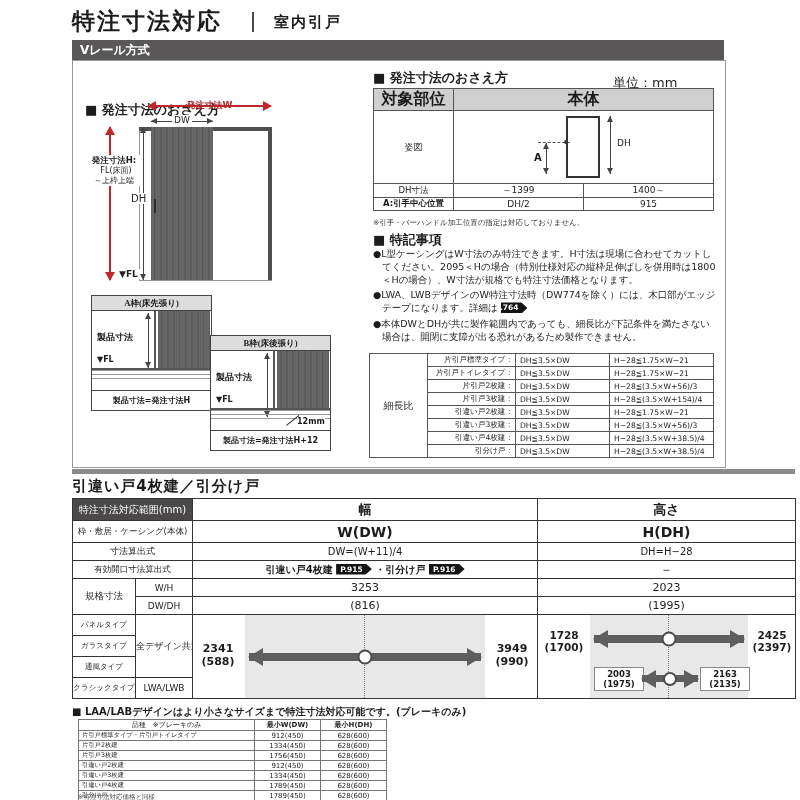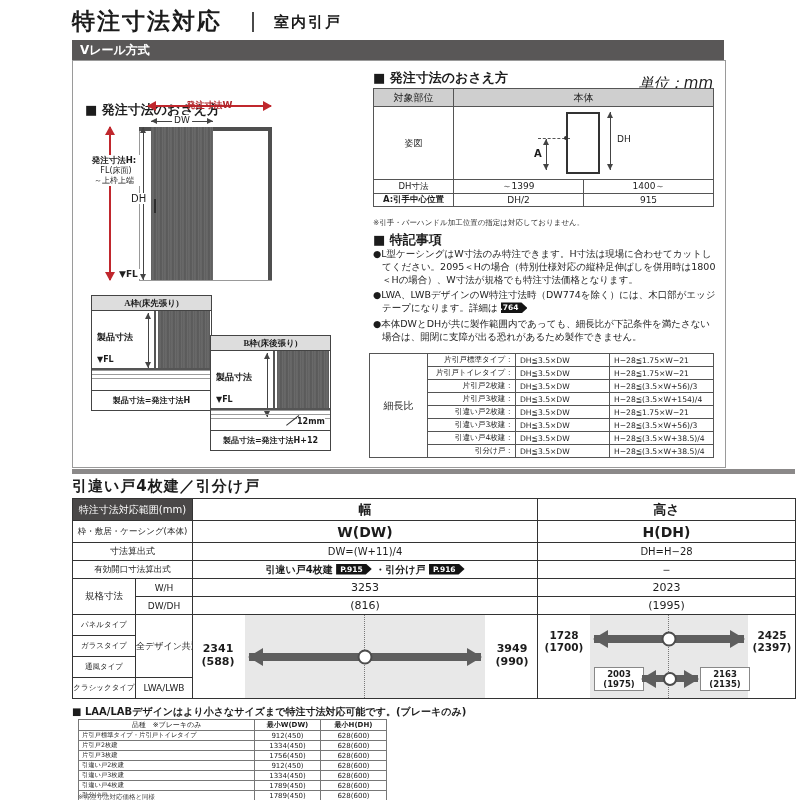--- a/index.html
+++ b/index.html
@@ -33,21 +33,21 @@
   
   #panels{left:18px;top:234px;width:240px;height:116px;}
   .panel{position:absolute;top:0;width:119px;height:114px;border:1px solid #444;background:#fff;}
   .panel .phead{height:14px;background:#ddd;border-bottom:1px solid #444;font-size:8.5px;font-weight:bold;text-align:center;line-height:14px;font-family:Liberation Serif, serif;}
   .panel .pbody{position:relative;height:79px;}
   .panel .pcap{height:19px;border-top:1px solid #444;font-size:8px;font-weight:bold;text-align:center;line-height:19px;}
   
   table{border-collapse:collapse;table-layout:fixed;background:#fff;}
   td,th{border:1px solid #555;padding:0;overflow:hidden;white-space:nowrap;}
   #mach-table{left:300px;top:27px;width:340px;}
-  #mach-table th{background:#cfcfcf;font-size:10px;font-weight:normal;height:17px;margin-left:6px;}
+  #mach-table th{background:#cfcfcf;font-size:16px;font-weight:bold;height:17px;margin-left:6px;}
   #mach-table td{font-size:9px;text-align:center;}
   .mach-note{left:300px;top:157px;font-size:7.5px;color:#333;}
   
   #remarks-head{left:300px;top:170px;}
   #bullets{left:300px;top:186px;width:346px;font-size:9.5px;line-height:1.38;}
   .bullet{text-indent:-9px;padding-left:9px;margin-bottom:2px;white-space:normal;}
   .pbadge{display:inline-block;background:#141414;color:#fff;font-size:7.5px;font-weight:bold;line-height:9px;padding:1px 9px 1px 4px;clip-path:polygon(0 0,calc(100% - 6px) 0,100% 50%,calc(100% - 6px) 100%,0 100%);vertical-align:1px;}
   
   #slender-table{left:296px;top:292px;width:344px;}
   #slender-table td{font-size:7.6px;height:12px;}
@@ -138,21 +138,21 @@
         <div class="abs" style="left:5px;top:44px;font-size:8px;font-weight:bold;background:#fff;z-index:2;">▼FL</div>
         <div class="abs hatch" style="left:0;top:57px;width:100%;height:11px;"></div>
         <div class="abs" style="left:72px;top:64px;width:16px;height:1px;background:#333;transform:rotate(-38deg);transform-origin:right center;"></div>
         <div class="abs" style="left:86px;top:66px;font-size:8px;font-weight:bold;background:#fff;z-index:2;">12mm</div>
       </div>
       <div class="pcap">製品寸法=発注寸法H+12</div>
     </div>
   </div>
 
   <div class="abs sec-head" style="left:300px;top:8px;">■ 発注寸法のおさえ方</div>
-  <div class="abs" style="left:540px;top:13px;width:100px;text-align:right;font-size:15px;font-style:italic;">単位：mm</div>
+  <div class="abs" style="left:540px;top:13px;width:100px;font-size:13px;">単位：mm</div>
 
   <table class="abs" id="mach-table">
     <colgroup>
         <col style="width:80px">
         <col style="width:130px">
         <col style="width:130px">
       </colgroup>
     <tbody>
         <tr>
       <th>対象部位</th>

